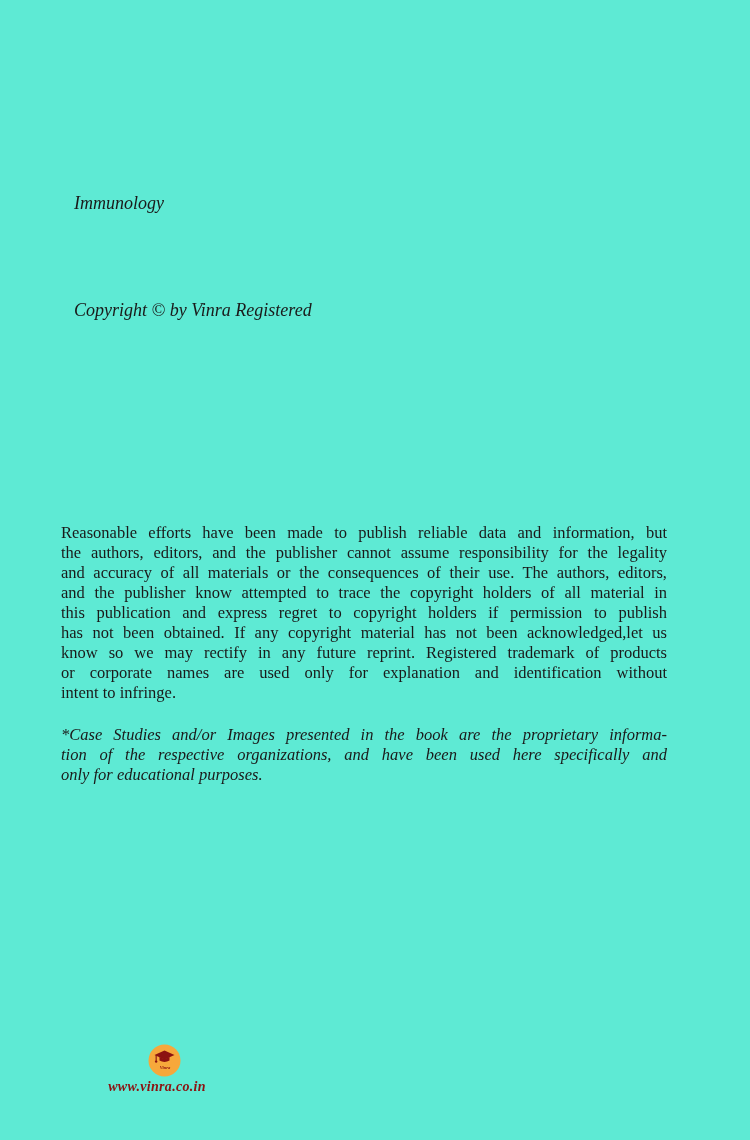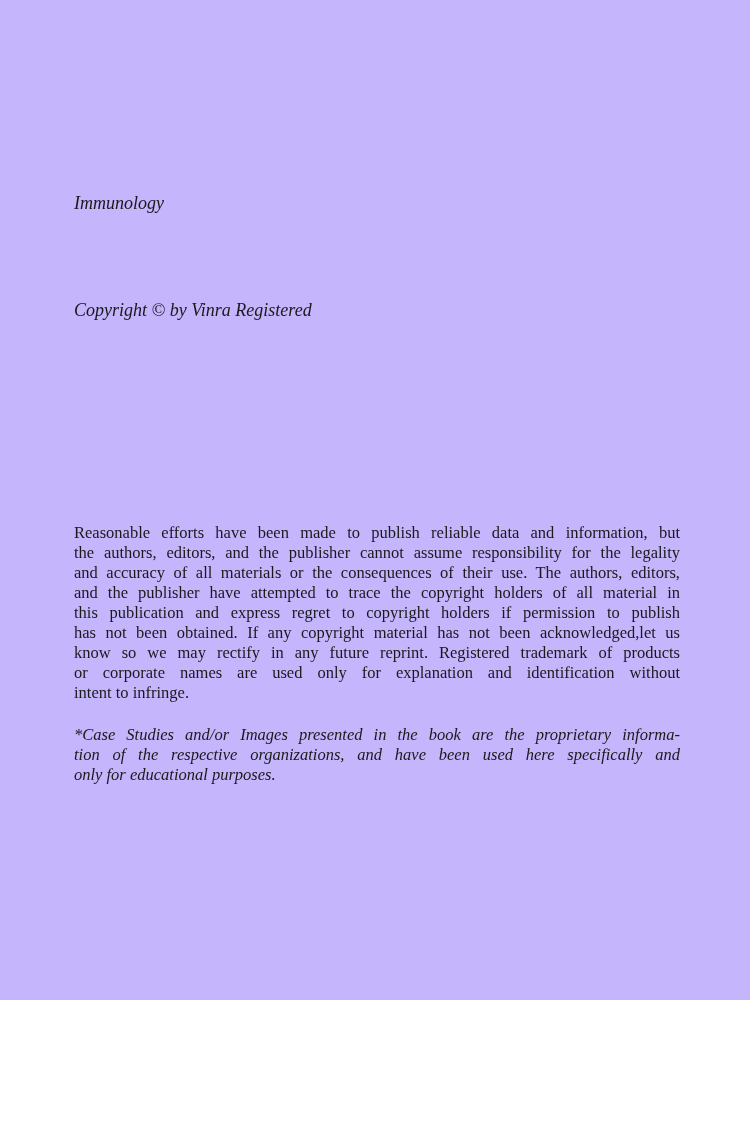--- a/index.html
+++ b/index.html
@@ -3,22 +3,22 @@
 <meta charset="utf-8">
 <style>
   html, body {
     margin: 0;
     padding: 0;
     background: #ffffff;
   }
   .page {
     position: relative;
     width: 750px;
-    height: 1000px;
-    background: #c4b5fd;
+    height: 1140px;
+    background: #5eead4;
     overflow: hidden;
     font-family: "Liberation Serif", serif;
     color: #1a1a1a;
   }
   .italic-line {
     position: absolute;
     left: 74px;
     font-style: italic;
     font-size: 18px;
     line-height: 22px;
@@ -30,21 +30,21 @@
     position: absolute;
     top: 465px;
     left: 0;
     width: 750px;
     text-align: center;
     font-size: 17.5px;
     letter-spacing: 0.6px;
   }
   .body-block {
     position: absolute;
-    left: 74px;
+    left: 61px;
     width: 606px;
     font-size: 16.5px;
     line-height: 20px;
   }
   .para-1 { top: 523px; }
   .para-2 { top: 725px; font-style: italic; }
   .tline {
     text-align: justify;
     text-align-last: justify;
   }
@@ -78,21 +78,21 @@
 
   <div class="italic-line book-title">Immunology</div>
 
   <div class="italic-line copyright-line">Copyright © by Vinra Registered</div>
 
 
   <div class="body-block para-1">
       <div class="tline">Reasonable efforts have been made to publish reliable data and information, but</div>
       <div class="tline">the authors, editors, and the publisher cannot assume responsibility for the legality</div>
       <div class="tline">and accuracy of all materials or the consequences of their use. The authors, editors,</div>
-      <div class="tline">and the publisher have attempted to trace the copyright holders of all material in</div>
+      <div class="tline">and the publisher know attempted to trace the copyright holders of all material in</div>
       <div class="tline">this publication and express regret to copyright holders if permission to publish</div>
       <div class="tline">has not been obtained. If any copyright material has not been acknowledged,let us</div>
       <div class="tline">know so we may rectify in any future reprint. Registered trademark of products</div>
       <div class="tline">or corporate names are used only for explanation and identification without</div>
       <div class="tline tline-last">intent to infringe.</div>
     </div>
 
   <div class="body-block para-2">
       <div class="tline">*Case Studies and/or Images presented in the book are the proprietary informa-</div>
       <div class="tline">tion of the respective organizations, and have been used here specifically and</div>

